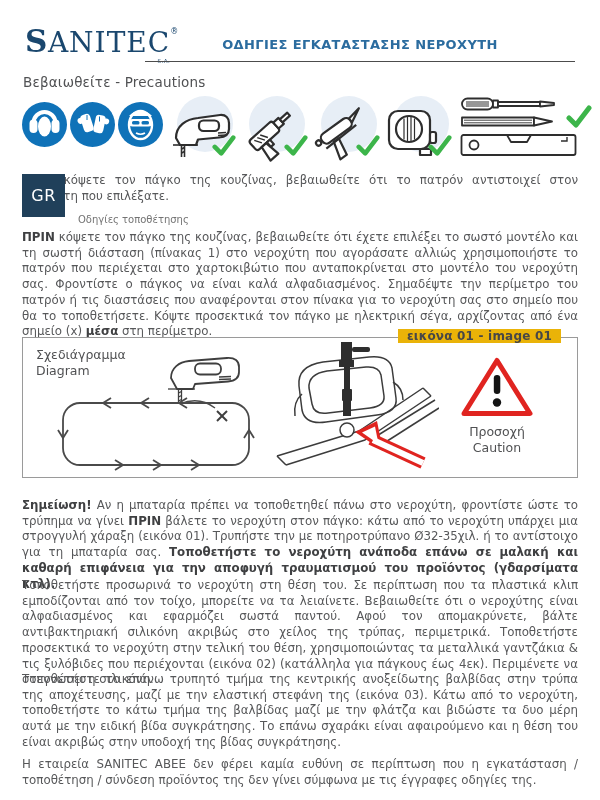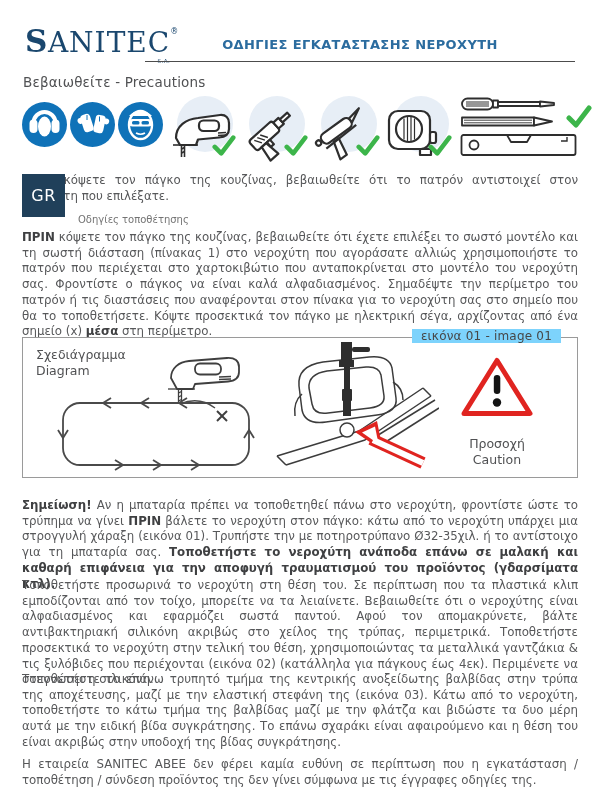--- a/index.html
+++ b/index.html
@@ -47,26 +47,26 @@
   p.bodytxt b{color:var(--ink-bold)}
   .p1{position:absolute;left:22px;top:230px;width:556px}
   .note{position:absolute;left:22px;top:498px;width:556px}
   .p3{position:absolute;left:22px;top:578px;width:556px}
   .p4{position:absolute;left:22px;top:672px;width:556px}
   .disclaimer{position:absolute;left:22px;top:757px;width:556px}
 
   
   .figure{position:absolute;left:22px;top:337px;width:556px;height:141px;border:1.5px solid var(--line)}
   .fig-label{position:absolute;left:13px;top:9px;font-size:12.5px;line-height:16px;color:#505153}
-  .fig-tag{position:absolute;top:-9px;right:16px;background:#7dd3fc;padding:0 9px;
-    font-size:12px;font-weight:normal;color:#474747;letter-spacing:.2px}
+  .fig-tag{position:absolute;top:-9px;right:16px;background:#eab308;padding:0 9px;
+    font-size:12px;font-weight:bold;color:#474747;letter-spacing:.2px}
   .cut-art{position:absolute;left:26px;top:10px}
   .sink-art{position:absolute;left:248px;top:4px}
   .caution{position:absolute;right:16px;top:16px;width:128px;text-align:center}
-  .caution .cap{font-size:12.5px;line-height:16px;color:#505153;margin-top:12px}
+  .caution .cap{font-size:12.5px;line-height:16px;color:#505153;margin-top:0}
 </style>
 </head>
 <body>
 
 <div class="page">
 
   <div class="logo">
     <span class="big">S</span><span class="rest">ANITEC</span><span class="reg">®</span>
     <span class="sa">S.A.</span>
   </div>

